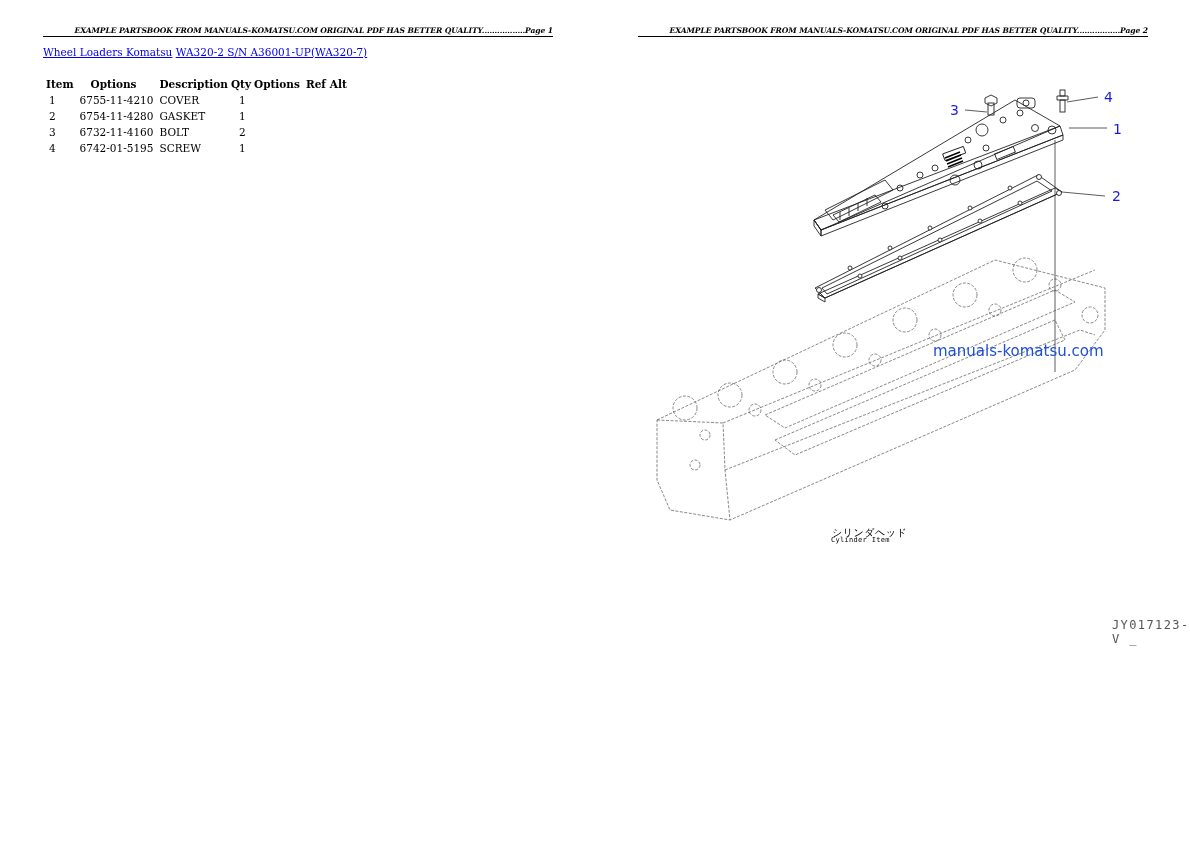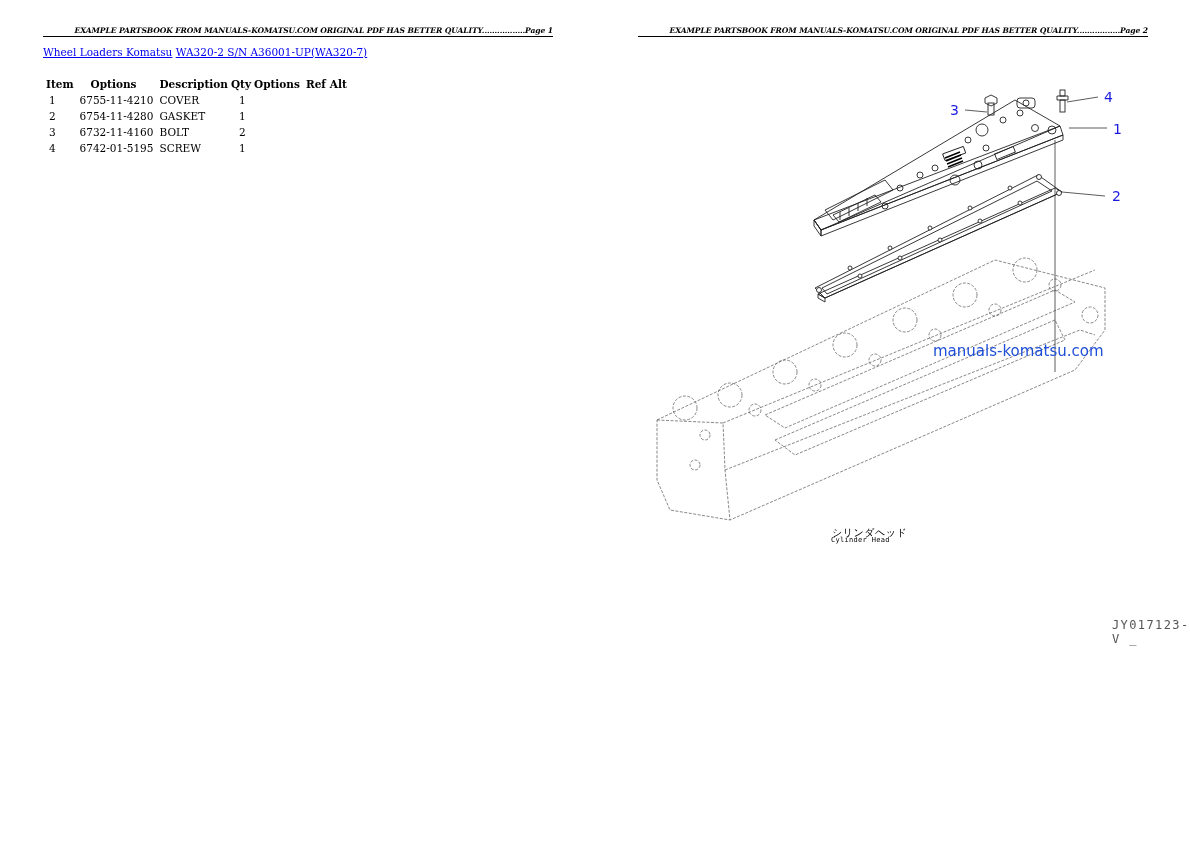--- a/index.html
+++ b/index.html
@@ -195,16 +195,16 @@
           <line x1="420" y1="100" x2="420" y2="332"></line>
         </g>
       </g>
     </svg>
     <span class="callout" style="left:315px;top:62px;">3</span>
     <span class="callout" style="left:469px;top:49px;">4</span>
     <span class="callout" style="left:478px;top:81px;">1</span>
     <span class="callout" style="left:477px;top:148px;">2</span>
     <span class="wm">manuals-komatsu.com</span>
     <span class="caption-jp">シリンダヘッド</span>
-    <span class="caption-en">Cylinder Head</span>
+    <span class="caption-en">Cylinder Item</span>
     <span class="code">JY017123-V _</span>
   </div>
 </div>
 
 </body></html>

